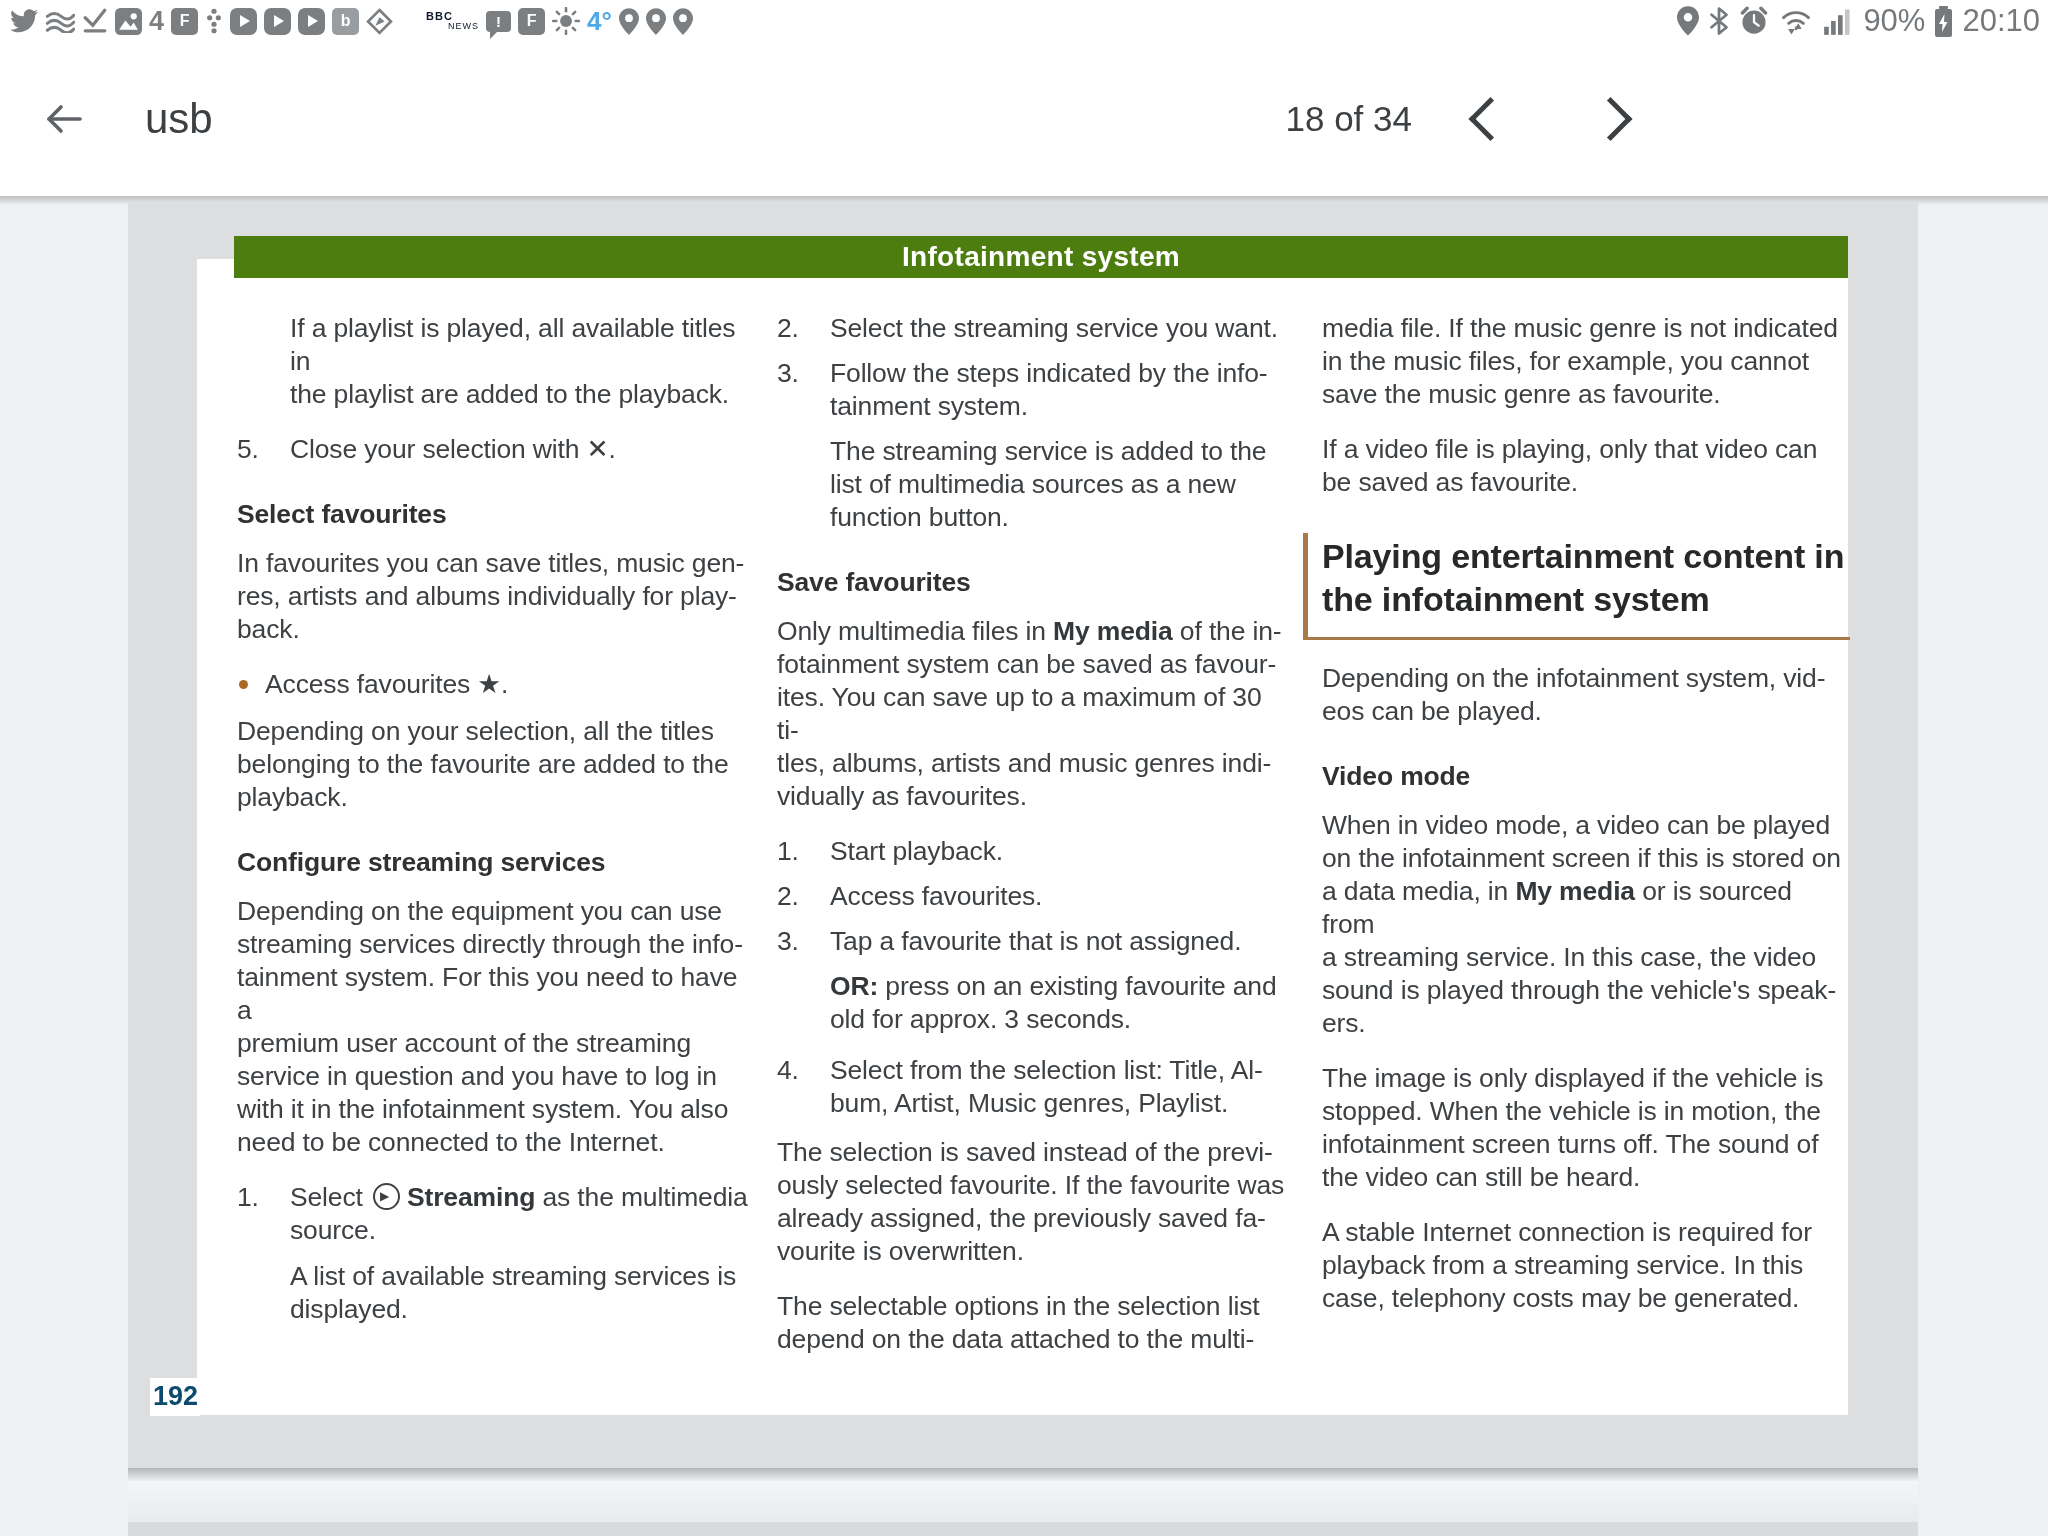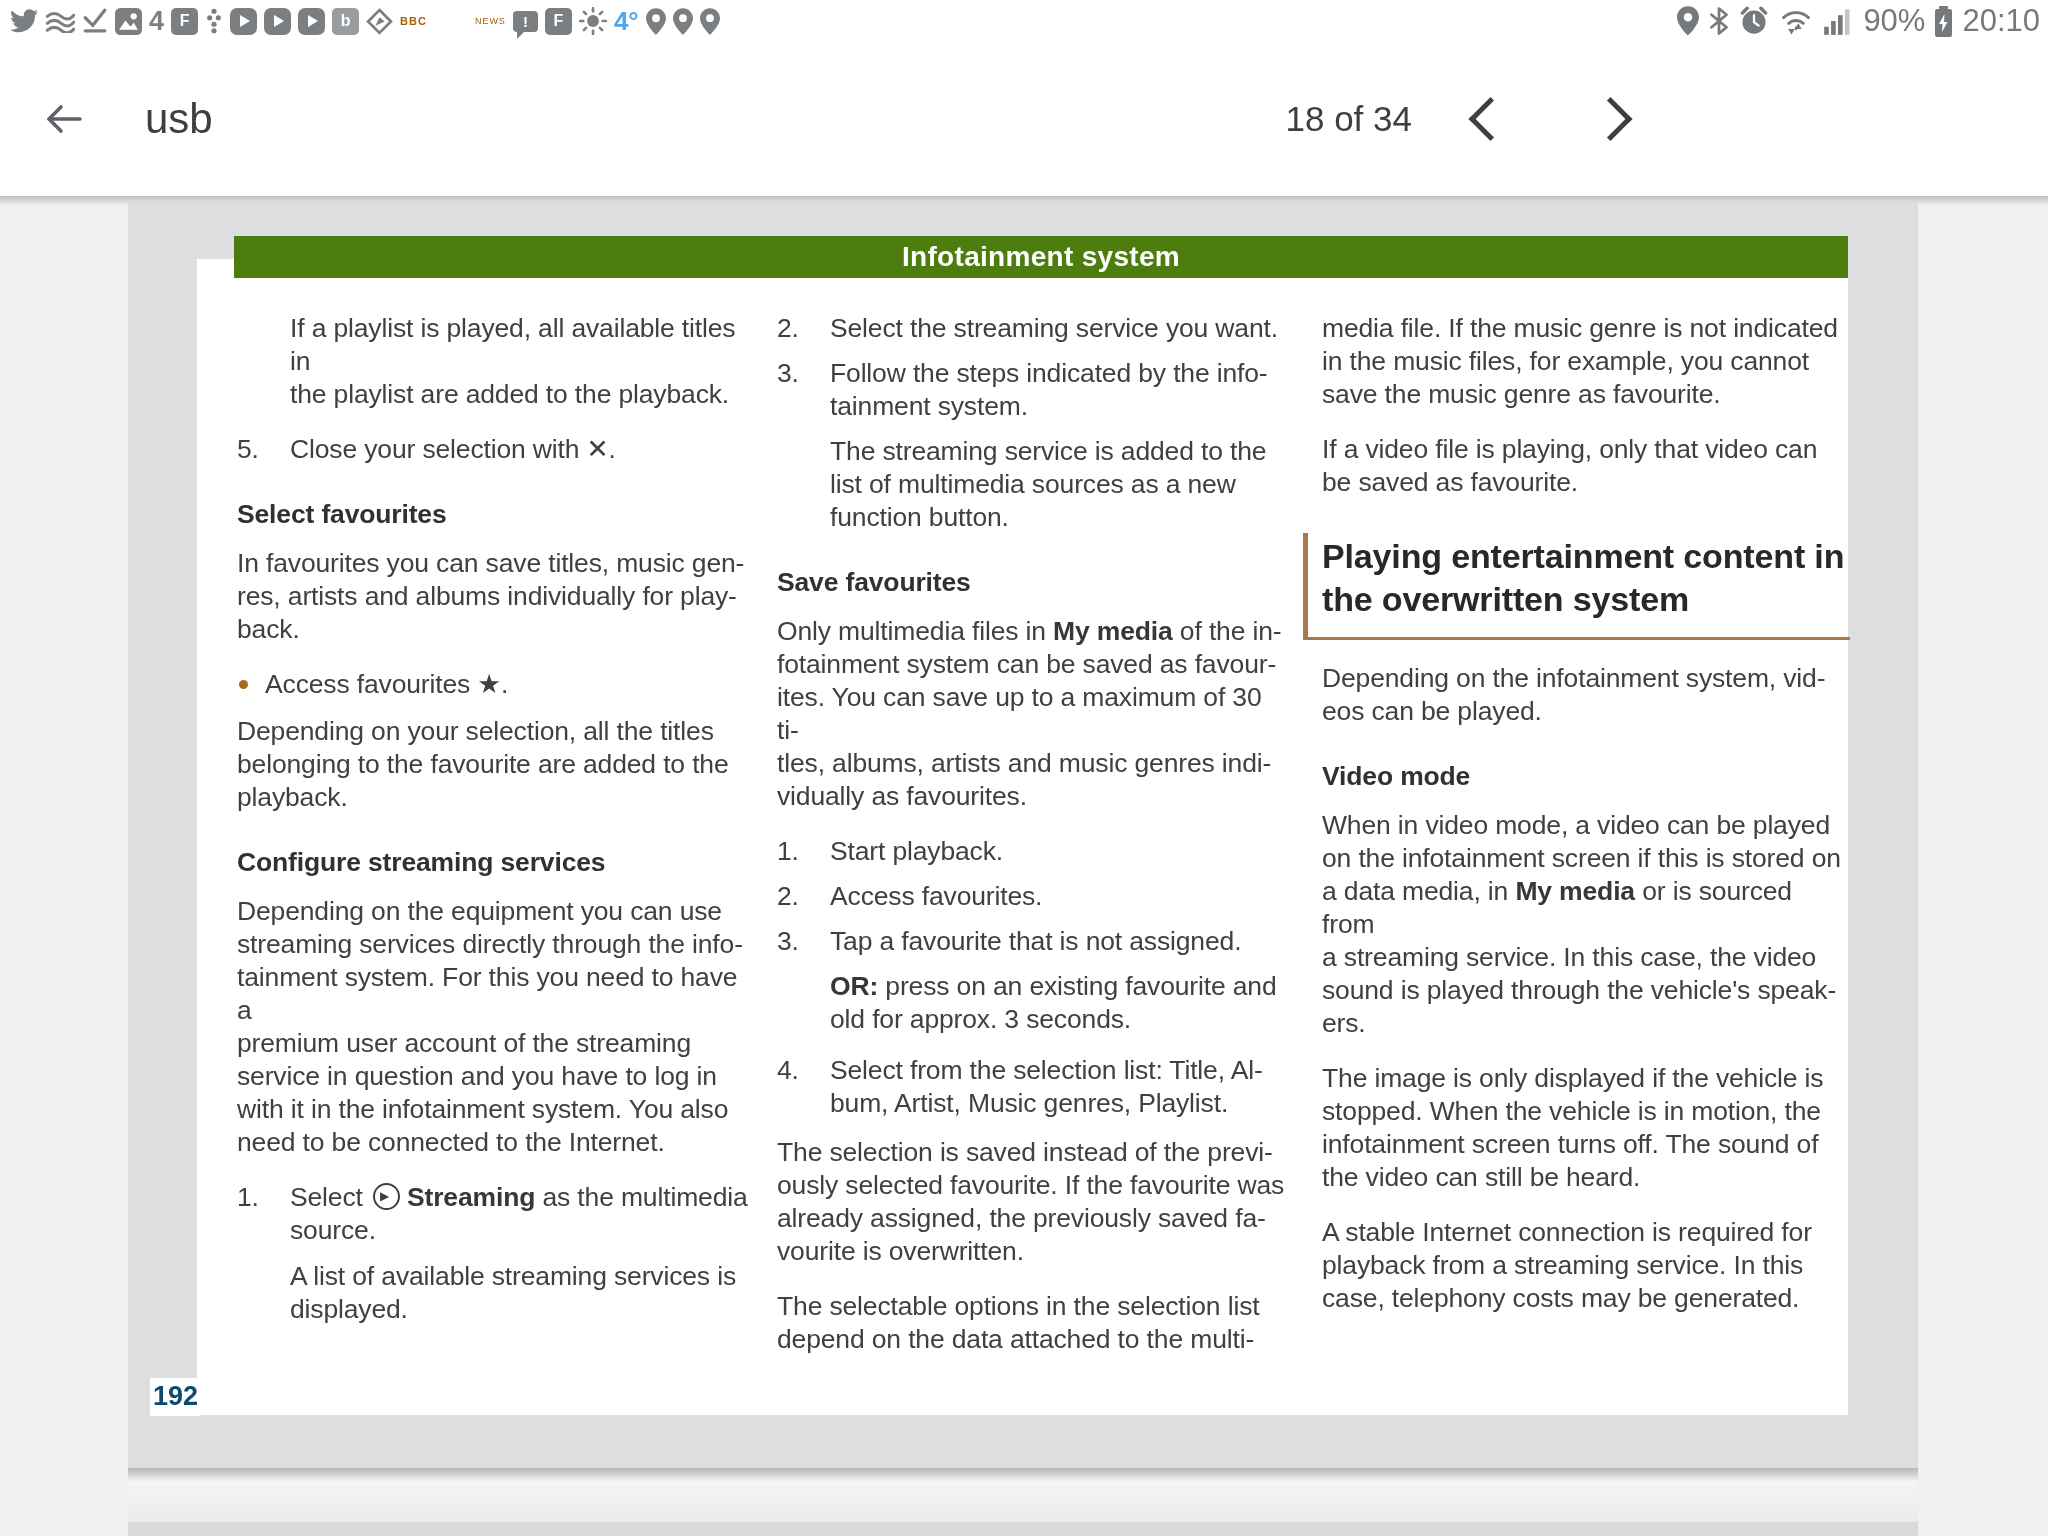--- a/index.html
+++ b/index.html
@@ -15,21 +15,21 @@
   .sb-left{position:absolute;left:10px;top:0;height:42px;display:flex;align-items:center;gap:7px;color:#7c7f82;}
   .sb-right{position:absolute;right:8px;top:0;height:42px;display:flex;align-items:center;gap:10px;color:#76797c;}
   .sb-ico{display:flex;align-items:center;justify-content:center;}
   .sb-ico svg{display:block;}
   .sq{width:27px;height:27px;border-radius:5px;background:#7c7f82;color:#fff;font-weight:bold;
       font-size:16px;display:flex;align-items:center;justify-content:center;}
   .sq.light{background:#9a9da0;}
   .playsq{width:27px;height:27px;background:#7c7f82;border-radius:7px;display:flex;align-items:center;justify-content:center;}
   .playsq::before{content:"";border-left:10px solid #fff;border-top:6px solid transparent;border-bottom:6px solid transparent;margin-left:3px;}
   .ch4{font-size:27px;font-weight:bold;color:#7c7f82;}
-  .bbc{display:flex;flex-direction:row;align-items:center;line-height:1;color:#a16207;}
+  .bbc{display:flex;flex-direction:column;align-items:center;line-height:1;color:#0f172a;}
   .bbc .r1{font-size:11px;font-weight:bold;letter-spacing:1px;}
   .bbc .r2{font-size:9px;letter-spacing:1px;margin-left:48px;}
   .bubble{width:25px;height:21px;background:#7c7f82;border-radius:4px;position:relative;color:#fff;
           font-weight:bold;text-align:center;line-height:21px;font-size:15px;}
   .bubble::after{content:"";position:absolute;left:4px;bottom:-7px;border:4px solid transparent;
           border-top-color:#7c7f82;border-left-color:#7c7f82;}
   .temp{font-size:26px;color:#4fa8e8;font-weight:bold;}
   .sb-text{font-size:31px;color:#76797c;}
   .sb-time{font-size:31px;color:#76797c;}
   .batt{position:relative;width:17px;height:28px;background:#76797c;border-radius:2px;margin-top:3px;}
@@ -320,21 +320,21 @@
     </div>
 
     <div class="col" id="col3">
       <p>media file. If the music genre is not indicated
 in the music files, for example, you cannot
 save the music genre as favourite.</p>
       <p>If a video file is playing, only that video can
 be saved as favourite.</p>
       <div class="h2wrap">
         <div class="h2">Playing entertainment content in
-the overwritten system</div>
+the infotainment system</div>
       </div>
       <p>Depending on the infotainment system, vid-
 eos can be played.</p>
       <div class="h3">Video mode</div>
       <p><span>When in video mode, a video can be played
 on the infotainment screen if this is stored on
 a data media, in </span><span class="b">My media</span><span> or is sourced from
 a streaming service. In this case, the video
 sound is played through the vehicle's speak-
 ers.</span></p>

